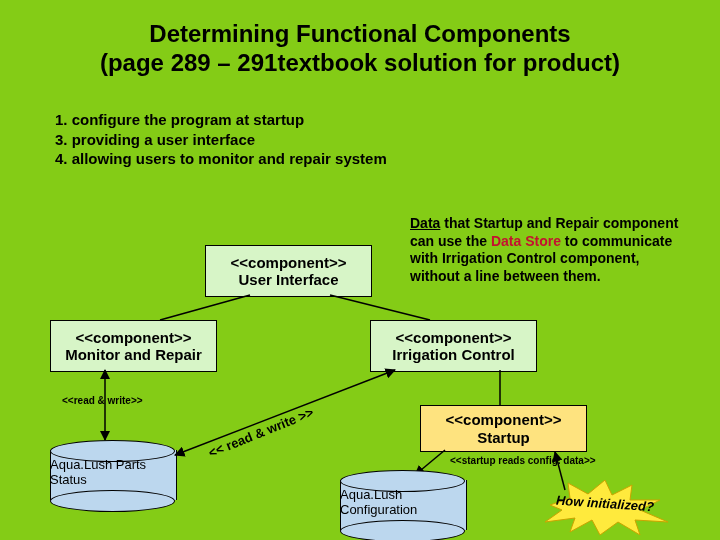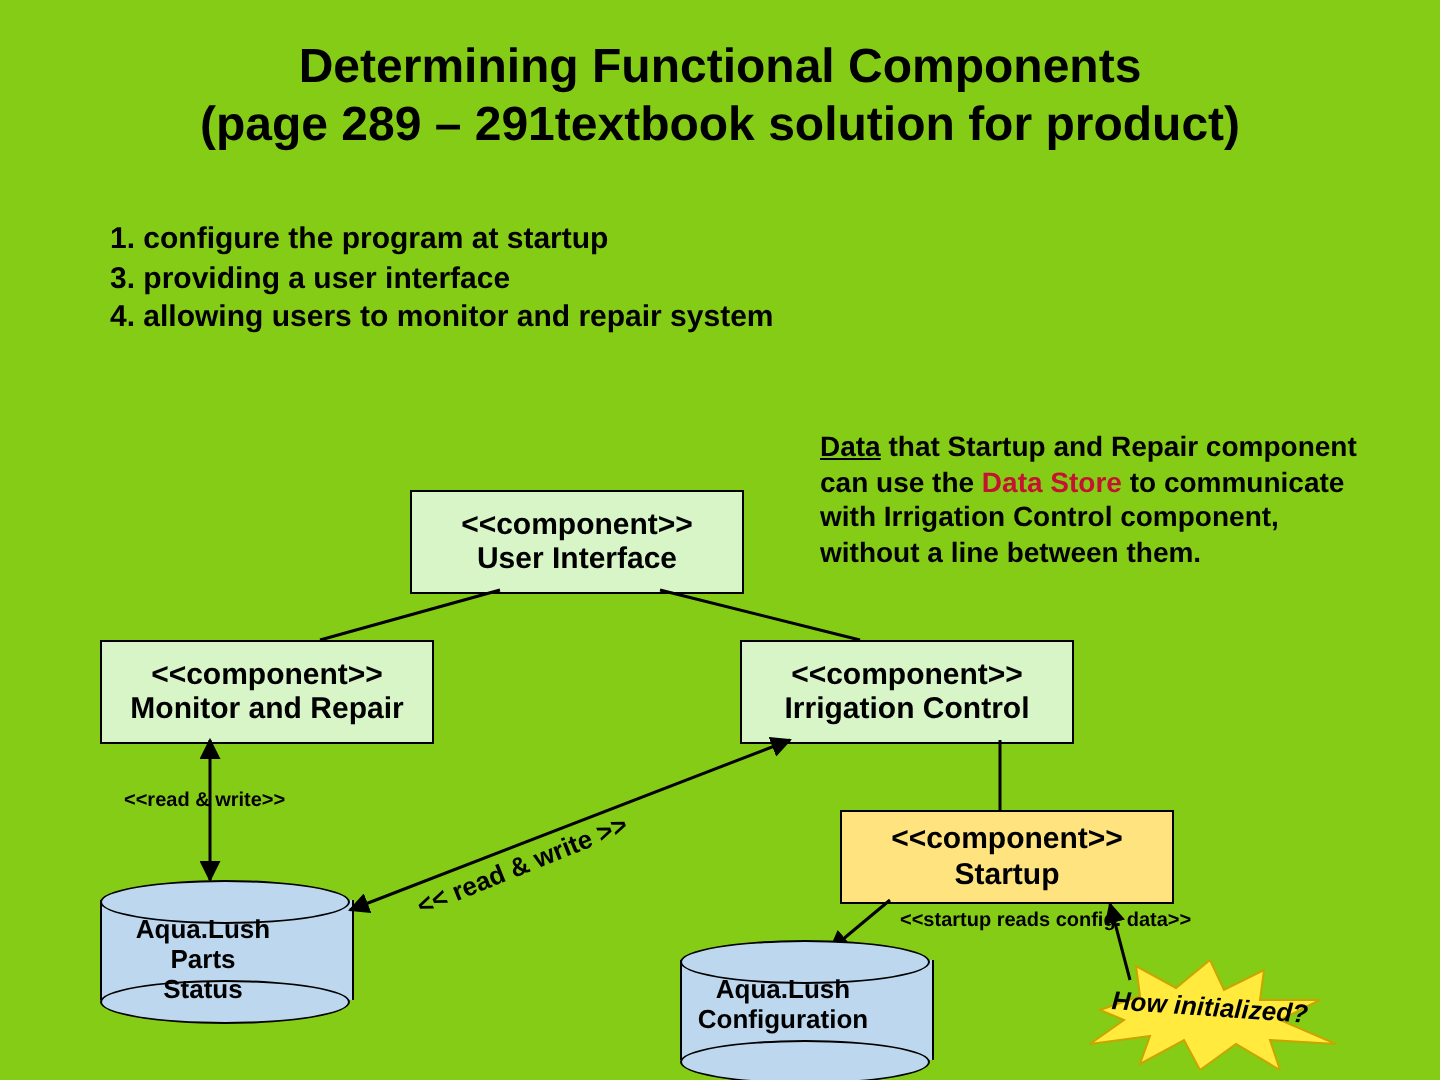--- a/index.html
+++ b/index.html
@@ -12,21 +12,21 @@
   .box.yellow{background:#fee37f}
   .lbl{position:absolute;font-weight:700;font-size:10px}
   .note{position:absolute;left:410px;top:215px;width:275px;font-size:14px;line-height:1.25}
   .note b{font-weight:700}
   .note .u{text-decoration:underline}
   .red{color:#c41230}
   .cyl{position:absolute;left:50px;top:440px;width:125px;height:70px}
   .cyl .body{position:absolute;left:0;top:10px;width:125px;height:50px;background:#bcd7ee;border-left:1px solid #000;border-right:1px solid #000}
   .cyl .top{position:absolute;left:0;top:0;width:123px;height:20px;border:1px solid #000;border-radius:50%;background:#bcd7ee;z-index:2}
   .cyl .bot{position:absolute;left:0;top:50px;width:123px;height:20px;border:1px solid #000;border-radius:50%;background:#bcd7ee}
-  .cyl .txt{position:absolute;left:0;top:18px;width:103px;text-align:center;font-weight:700;font-size:13px;z-index:3;line-height:1.15}
+  .cyl .txt{position:absolute;left:0;top:18px;width:103px;text-align:left;font-weight:400;font-size:13px;z-index:3;line-height:1.15}
   .rot{position:absolute;font-weight:700;font-size:13px;white-space:nowrap}
   svg.lines{position:absolute;left:0;top:0;width:720px;height:540px;pointer-events:none}
   .star{position:absolute;left:540px;top:480px;width:130px;height:50px}
   .star svg{position:absolute;left:0;top:0}
   .star .t{position:absolute;left:0;top:16px;width:130px;text-align:center;font-style:italic;font-weight:700;font-size:13px;transform:rotate(4deg)}
 </style>
 </head>
 <body>
 
 <div class="stage">

